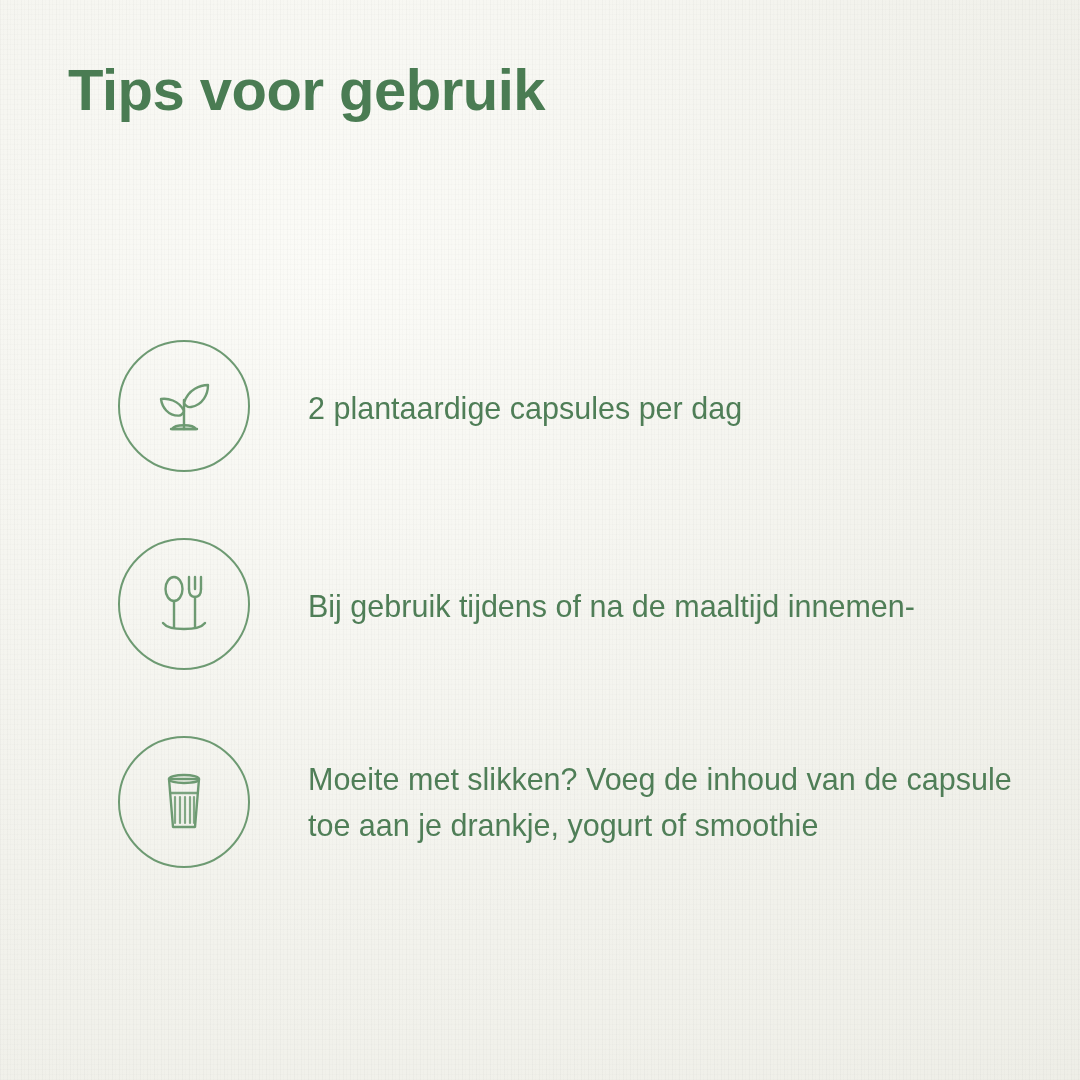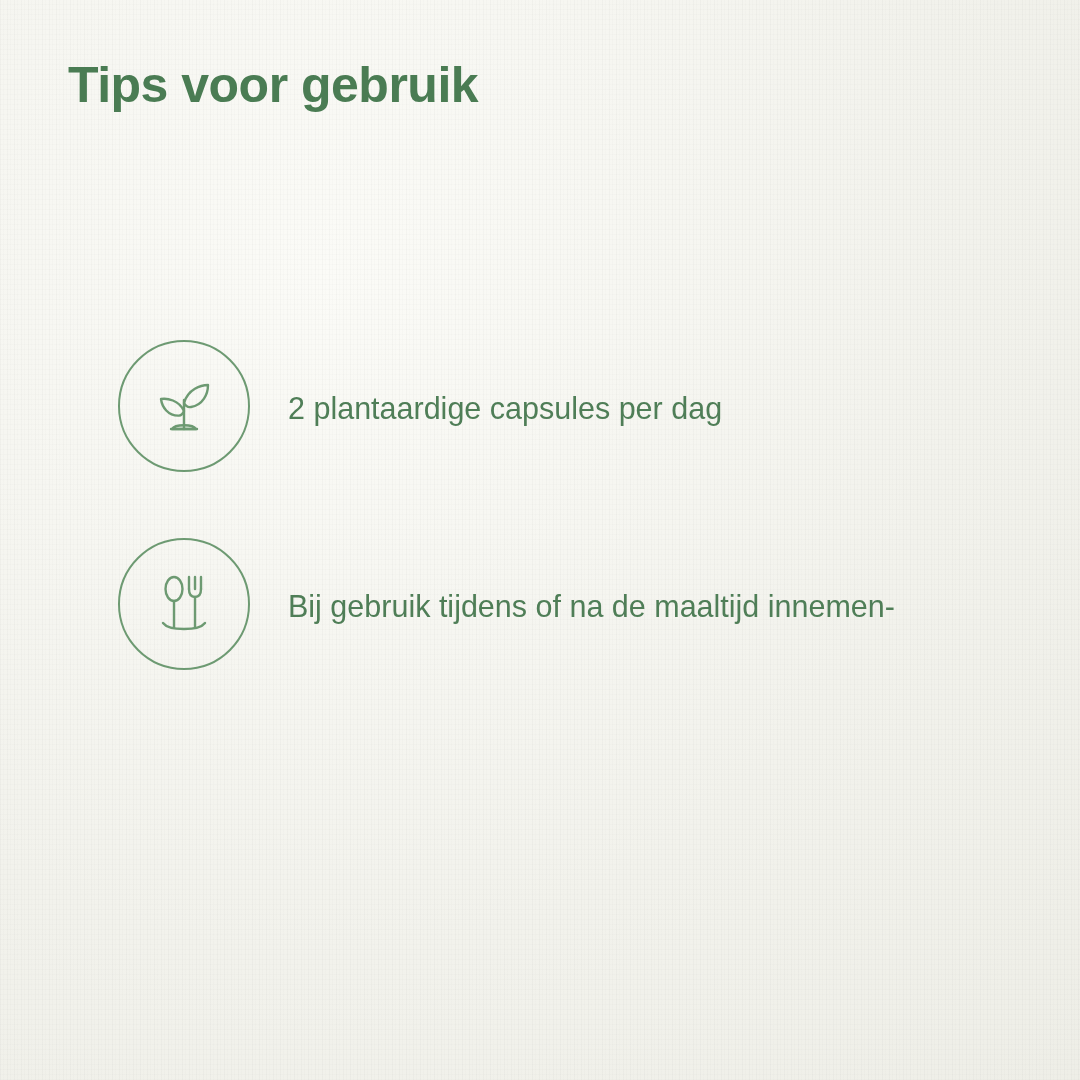--- a/index.html
+++ b/index.html
@@ -37,40 +37,41 @@
         rgba(255,255,255,0.0) 1px,
         rgba(255,255,255,0.0) 5px),
       radial-gradient(ellipse at 30% 25%, #fbfbf7 0%, #f2f2ec 60%, #eeeee7 100%);
     overflow: hidden;
   }
 
   .title {
     position: absolute;
     left: 68px;
     top: 56px;
-    font-size: 50px;
+    font-size: 58px;
     font-weight: bold;
     letter-spacing: -0.5px;
     color: #4a7c53;
     margin: 0;
     white-space: nowrap;
     text-align: right;
   }
 
   .tips {
     position: absolute;
     left: 118px;
     top: 340px;
     width: 930px;
   }
 
   .tip-row {
     display: flex;
     align-items: flex-start;
     margin-bottom: 50px;
+    gap: 20px;
   }
   .tip-row:last-child { margin-bottom: 0; }
 
   .icon-circle {
     flex: 0 0 auto;
     width: 132px;
     height: 132px;
     border: 2px solid #6d9a72;
     border-radius: 50%;
     display: flex;
@@ -138,15 +139,35 @@
           <path d="M56 12 L56 24"></path>
           <path d="M44 24 C44 30 47 32 50 32 C53 32 56 30 56 24"></path>
           <path d="M50 32 L50 62"></path>
 
           <path d="M18 58 C24 66 54 66 60 58" stroke-dasharray="0"></path>
         </svg>
       </div>
       <div class="tip-text">Bij gebruik tijdens of na de maaltijd innemen-</div>
     </div>
 
+    <div class="tip-row row-3">
+      <div class="icon-circle">
+        <svg width="78" height="78" viewBox="0 0 78 78" fill="none" stroke="#6d9a72" stroke-width="2.4" stroke-linecap="round" stroke-linejoin="round">
+
+          <path d="M24 16 L28 64 L50 64 L54 16 Z"></path>
+
+          <path d="M24 16 C24 13.5 30.7 12 39 12 C47.3 12 54 13.5 54 16 C54 18.5 47.3 20 39 20 C30.7 20 24 18.5 24 16 Z"></path>
+
+          <path d="M26.4 30 L51.6 30" stroke-opacity="0.9"></path>
+          <g stroke-width="2.2" stroke-opacity="0.85">
+            <path d="M30 34 L30 60"></path>
+            <path d="M35 34 L35 60"></path>
+            <path d="M40 34 L40 60"></path>
+            <path d="M45 34 L45 60"></path>
+            <path d="M49 34 L49 60"></path>
+          </g>
+        </svg>
+      </div>
+      <div class="tip-text">Moeite met slikken? Voeg de inhoud van de capsule toe aan je drankje, yogurt of smoothie</div>
+    </div>
 
   </div>
 </div>
 
 </body></html>

